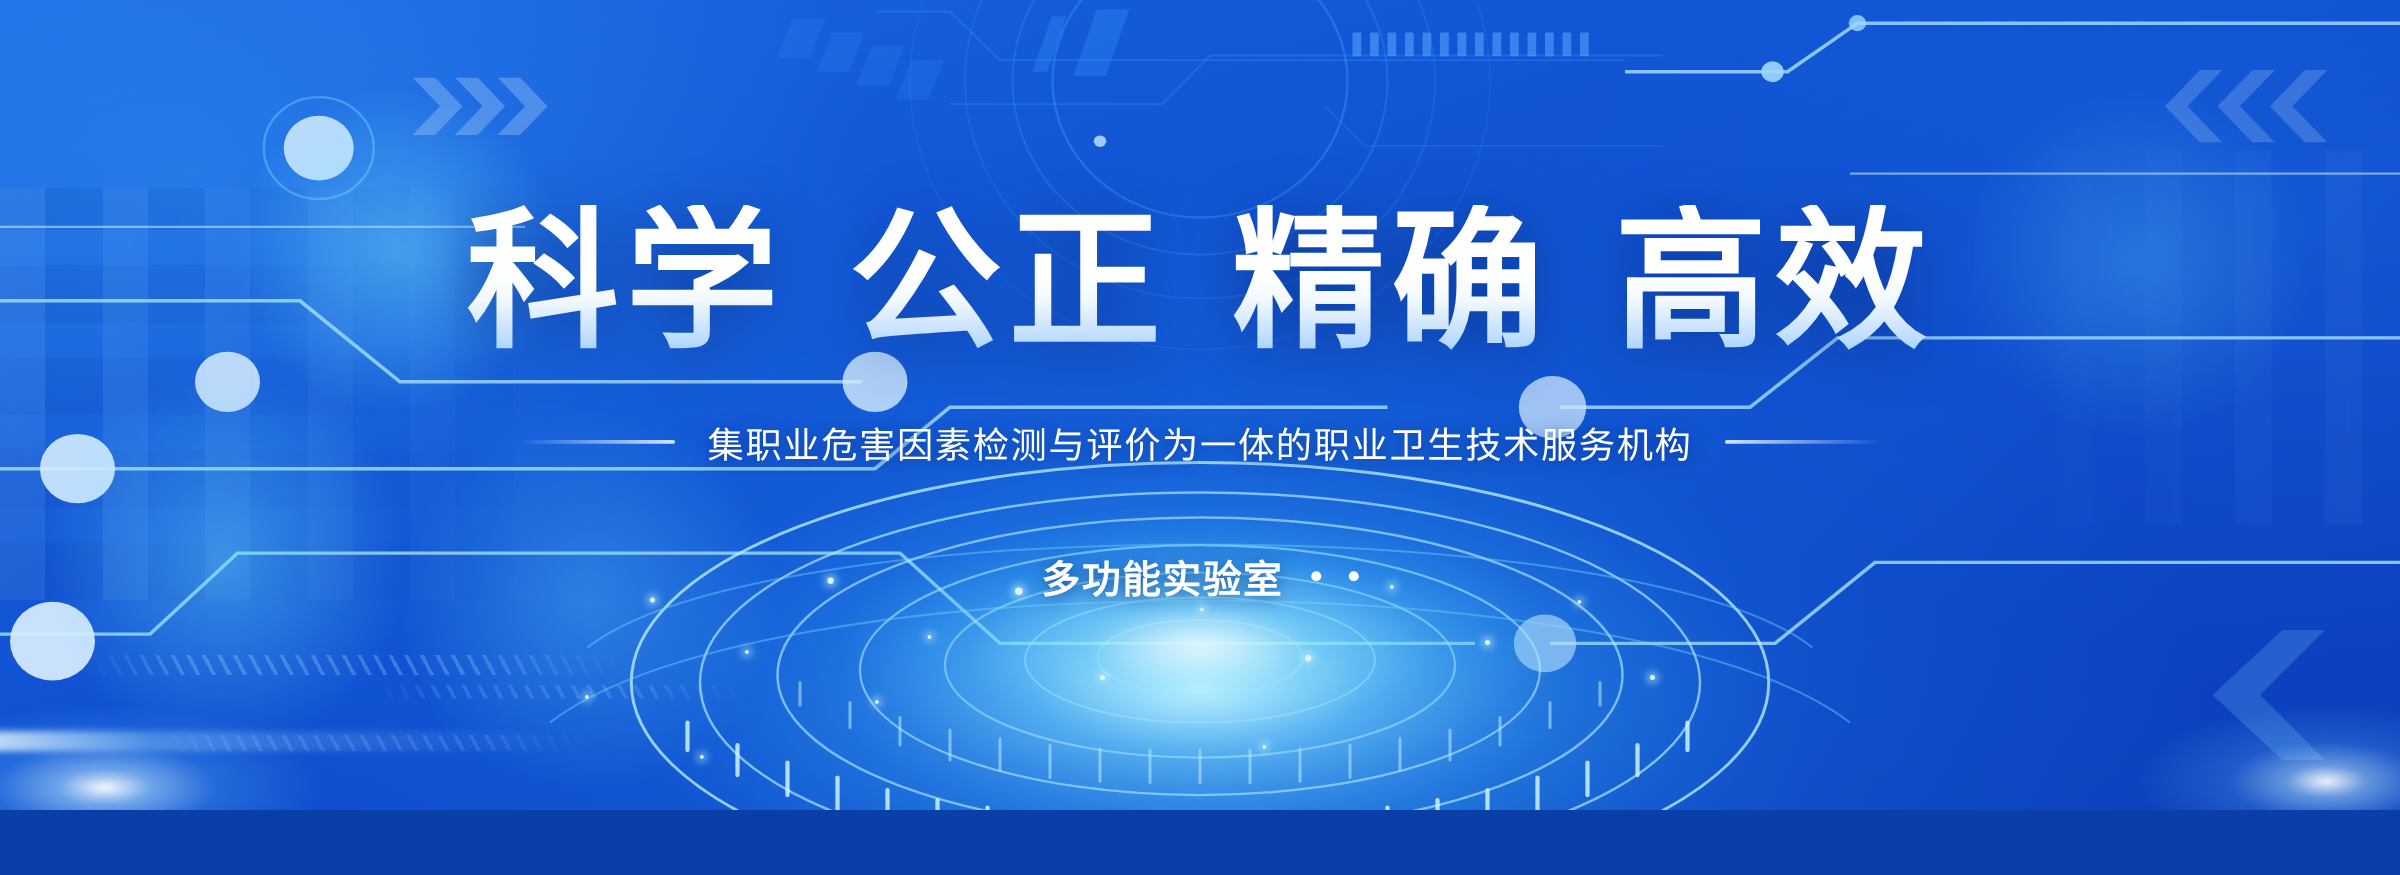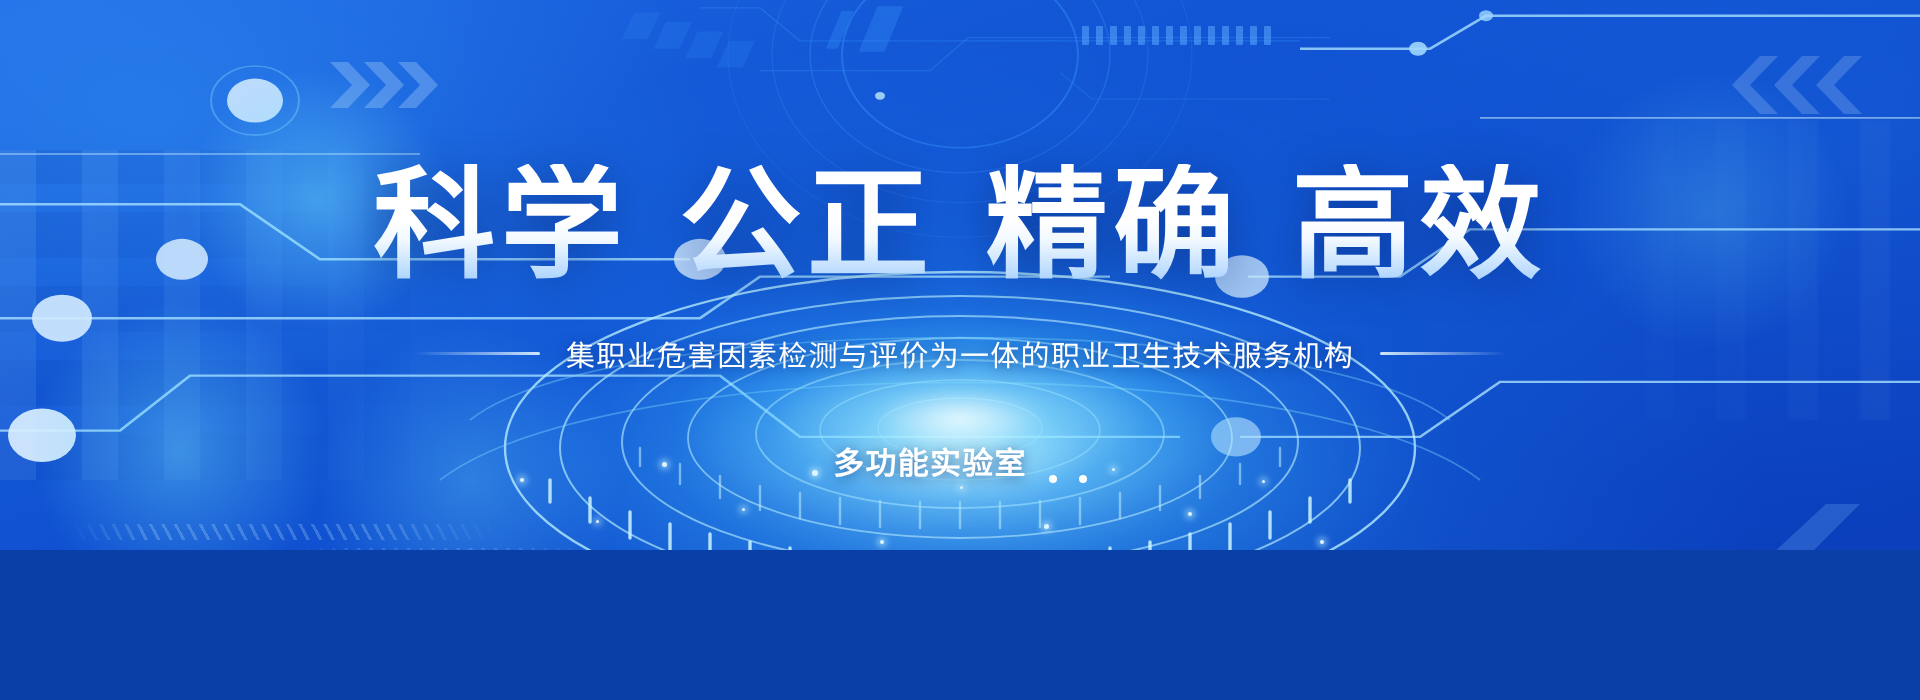--- a/index.html
+++ b/index.html
@@ -2,21 +2,21 @@
 <html lang="zh-CN"><head>
 <meta charset="utf-8">
 <title>Banner</title>
 <style>
   html,body{margin:0;padding:0;background:#0a3fa8;}
   *{box-sizing:border-box;}
 
   .stage{
     position:relative;
     width:1920px;
-    height:550px;
+    height:648px;
     overflow:hidden;
     font-family:"Liberation Sans","DejaVu Sans",sans-serif;
     background:
       radial-gradient(1100px 640px at 52% 88%, rgba(60,190,255,0.38) 0%, rgba(40,150,245,0.14) 42%, rgba(0,0,0,0) 70%),
       radial-gradient(900px 520px at 8% 22%, rgba(70,180,255,0.30) 0%, rgba(0,0,0,0) 62%),
       radial-gradient(980px 560px at 96% 26%, rgba(40,130,240,0.22) 0%, rgba(0,0,0,0) 64%),
       linear-gradient(160deg, #1f6ae6 0%, #1459d8 26%, #0f4fd0 52%, #0c45c6 74%, #0b3fbb 100%);
   }
 
   
@@ -131,21 +131,21 @@
   .subtitle{
     margin:0;color:#ffffff;font-size:29px;font-weight:400;
     letter-spacing:.045em;white-space:nowrap;
     text-shadow:0 2px 12px rgba(5,35,105,.55);
   }
 
   .tagline{
     margin:64px 0 0 0;color:#ffffff;
     font-size:31px;font-weight:700;letter-spacing:.04em;white-space:nowrap;
     text-shadow:0 2px 14px rgba(5,35,105,.60);
-    display:flex;align-items:flex-end;gap:22px;
+    display:flex;align-items:center;gap:22px;
   }
   .tagline .dot{
     display:inline-block;width:8px;height:8px;border-radius:50%;
     background:#ffffff;flex:0 0 auto;
   }
 
   
   .hudBars{position:absolute;left:1082px;top:26px;display:flex;gap:7px;opacity:.55;}
   .hudBars i{display:block;width:7px;height:19px;background:#5aa8ff;border-radius:1px;}
 </style>

